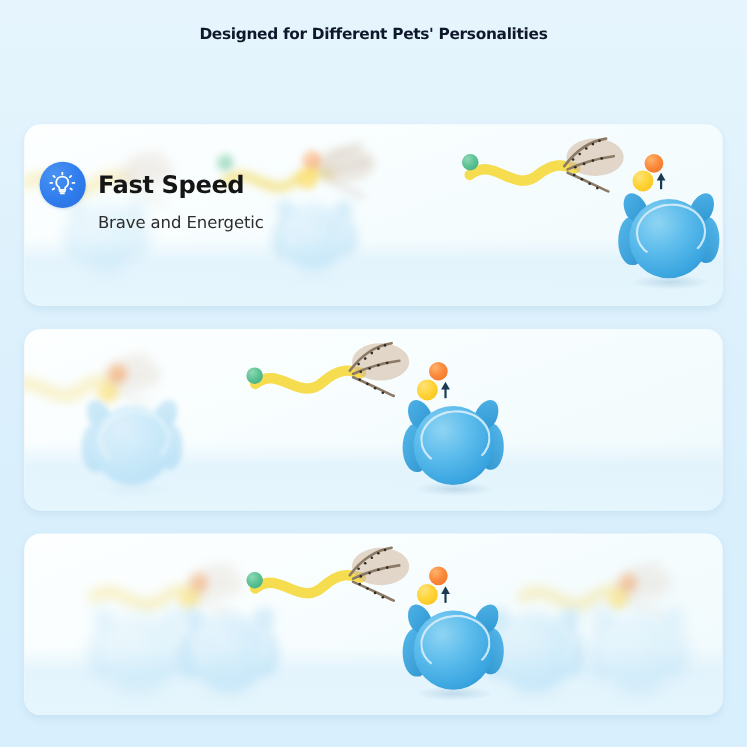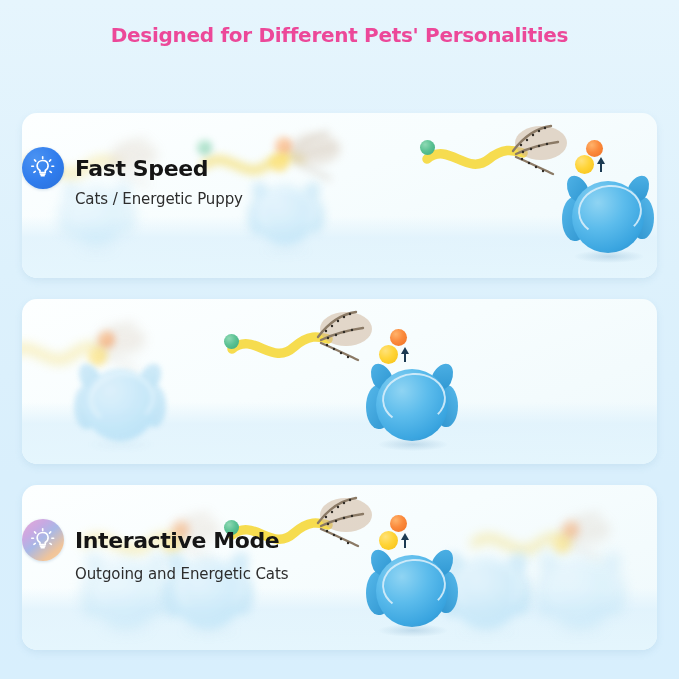--- a/index.html
+++ b/index.html
@@ -30,22 +30,22 @@
     margin: 0;
     white-space: nowrap;
   }
   .title .numeral {
     font-size: 43px;
     letter-spacing: -1px;
   }
   .subtitle {
     font-family: "DejaVu Sans", sans-serif;
     font-weight: 700;
-    font-size: 20px;
-    color: #ec4899;
+    font-size: 14px;
+    color: #0f172a;
     letter-spacing: -0.3px;
     margin: 9px 0 12px 0;
     white-space: nowrap;
   }
 
   
   .cards {
     position: absolute;
     top: 113px;
     left: 22px;
@@ -58,21 +58,21 @@
     border-radius: 15px;
     background: linear-gradient(160deg, #fdffff 0%, #f7fdfe 45%, #eff9fc 100%);
     box-shadow: 0 3px 7px rgba(120, 170, 200, 0.16);
     margin-bottom: 21px;
     overflow: hidden;
   }
 
   
   .card-text {
     position: absolute;
-    left: 0;
+    left: 14px;
     top: 34px;
     z-index: 6;
   }
   .row-head {
     display: flex;
     align-items: center;
     gap: 11px;
   }
   .mode-title {
     font-family: "DejaVu Sans", sans-serif;
@@ -317,21 +317,21 @@
             <path d="M4.2 4.5 L 5.3 5.6"></path>
             <path d="M19.1 4.5 L 18.0 5.6"></path>
             <path d="M1.6 10.4 L 3.2 10.4"></path>
             <path d="M20.2 10.4 L 21.8 10.4"></path>
             <path d="M3.6 16.0 L 4.9 15.1"></path>
             <path d="M19.7 16.0 L 18.4 15.1"></path>
           </svg>
         </div>
         <div class="mode-title">Fast Speed</div>
       </div>
-      <div class="desc" style="margin-top:-1px;">Cats / Energetic Puppy</div>
+      <div class="desc">Brave and Energetic</div>
     </div>
   </div>
 
   <div class="card">
     <div class="scene">
       <div class="floor"></div>
 
       <div class="wand w-blur3" style="left:-20px; top:18px;">
         <svg width="150" height="70" viewBox="0 0 150 70">
           <path d="M8 36 C 30 18, 48 56, 70 38 C 86 25, 96 30, 104 32" stroke="#f2d44e" stroke-width="9" fill="none" stroke-linecap="round"></path>
@@ -513,35 +513,15 @@
         <div class="side-l" style="top:28px; width:24px; height:44px;"></div>
         <div class="side-r" style="top:28px; width:22px; height:42px;"></div>
         <div class="ear ear-l" style="width:20px; height:26px;"></div>
         <div class="ear ear-r" style="width:20px; height:26px;"></div>
         <div class="ball" style="left:10px; top:12px; width:72px; height:72px;"></div>
         <div class="band" style="left:16px; top:16px; width:60px; height:48px;"></div>
         <div class="shadow-pad" style="left:12px; bottom:-2px; width:70px; height:13px;"></div>
       </div>
     </div>
 
-    <div class="card-text">
-      <div class="row-head">
-        <div class="icon-circle icon-inter">
-          <svg width="26" height="26" viewBox="0 0 24 24" fill="none" stroke="#ffffff" stroke-width="1.5" stroke-linecap="round">
-            <path d="M9.2 14.3 C 7.4 13.2 6.4 11.4 6.6 9.4 C 6.9 6.9 9.1 5.1 11.7 5.1 C 14.3 5.1 16.4 6.9 16.7 9.4 C 16.9 11.4 15.9 13.2 14.1 14.3 L 14.1 16.2 L 9.2 16.2 Z"></path>
-            <path d="M9.6 17.6 L 13.8 17.6"></path>
-            <path d="M10.3 19.1 L 13.1 19.1"></path>
-            <path d="M11.7 1.7 L 11.7 3.3"></path>
-            <path d="M4.2 4.5 L 5.3 5.6"></path>
-            <path d="M19.1 4.5 L 18.0 5.6"></path>
-            <path d="M1.6 10.4 L 3.2 10.4"></path>
-            <path d="M20.2 10.4 L 21.8 10.4"></path>
-            <path d="M3.6 16.0 L 4.9 15.1"></path>
-            <path d="M19.7 16.0 L 18.4 15.1"></path>
-          </svg>
-        </div>
-        <div class="mode-title">Interactive Mode</div>
-      </div>
-      <div class="desc">Outgoing and Energetic Cats</div>
-    </div>
   </div>
 
 </div>
 
 </body></html>

